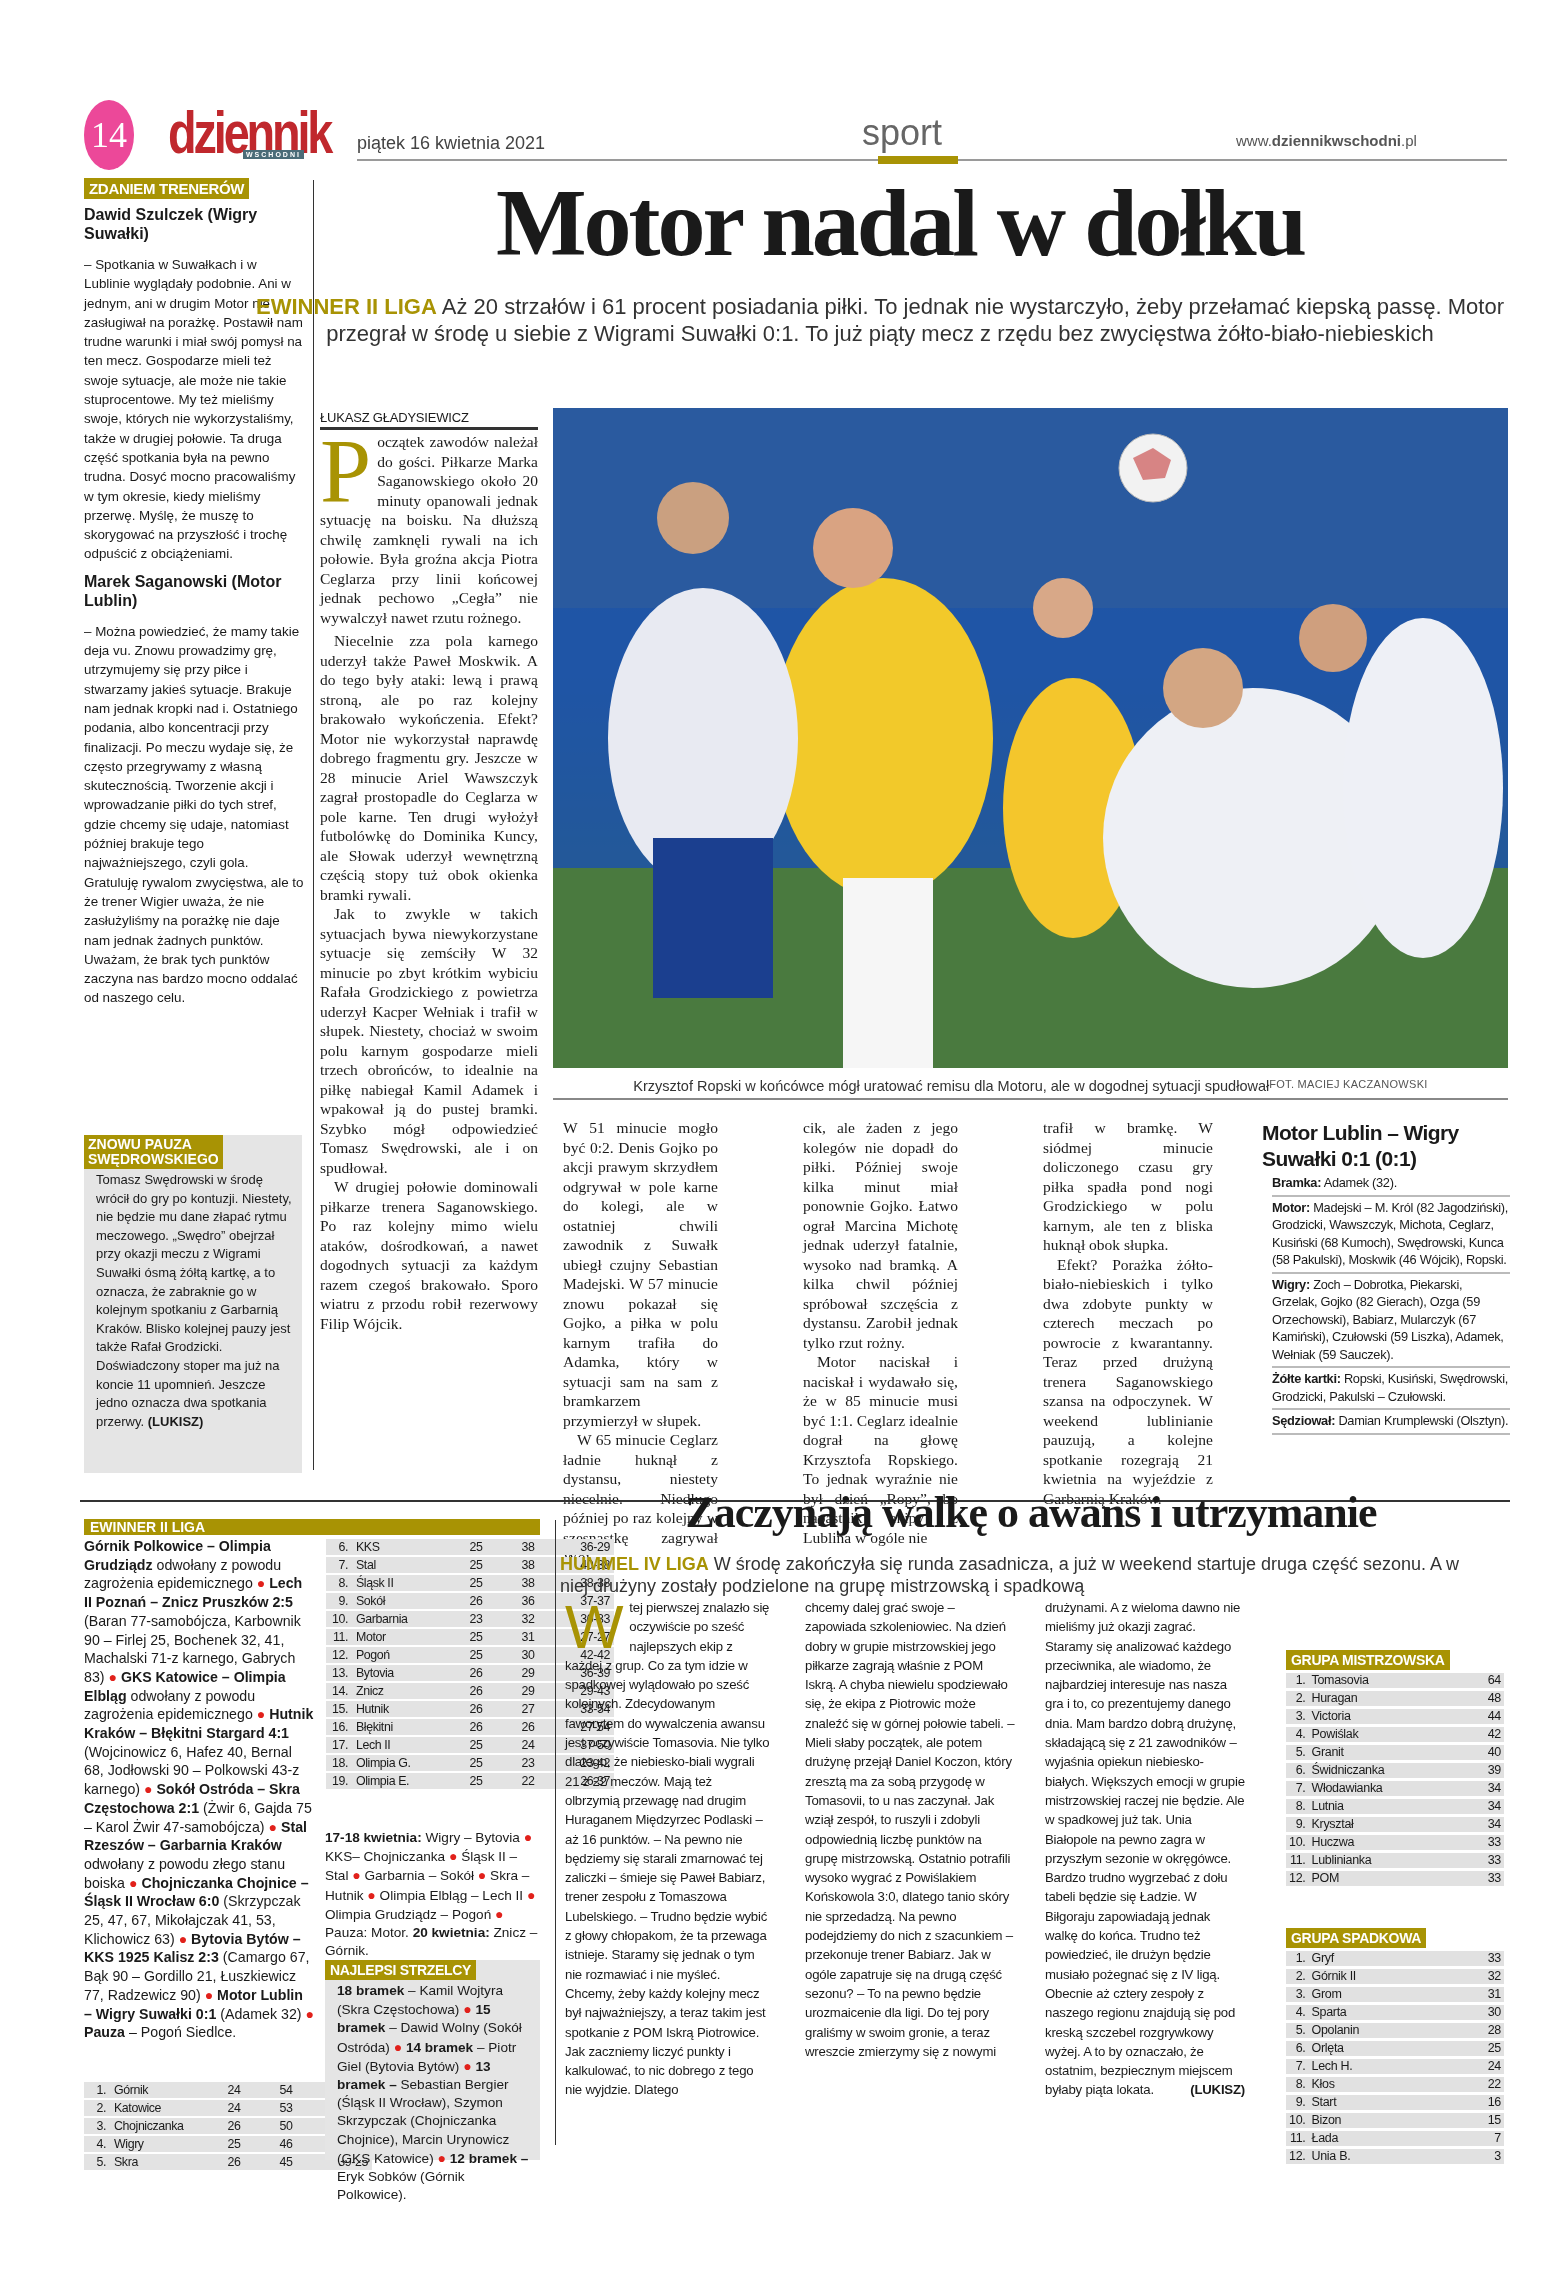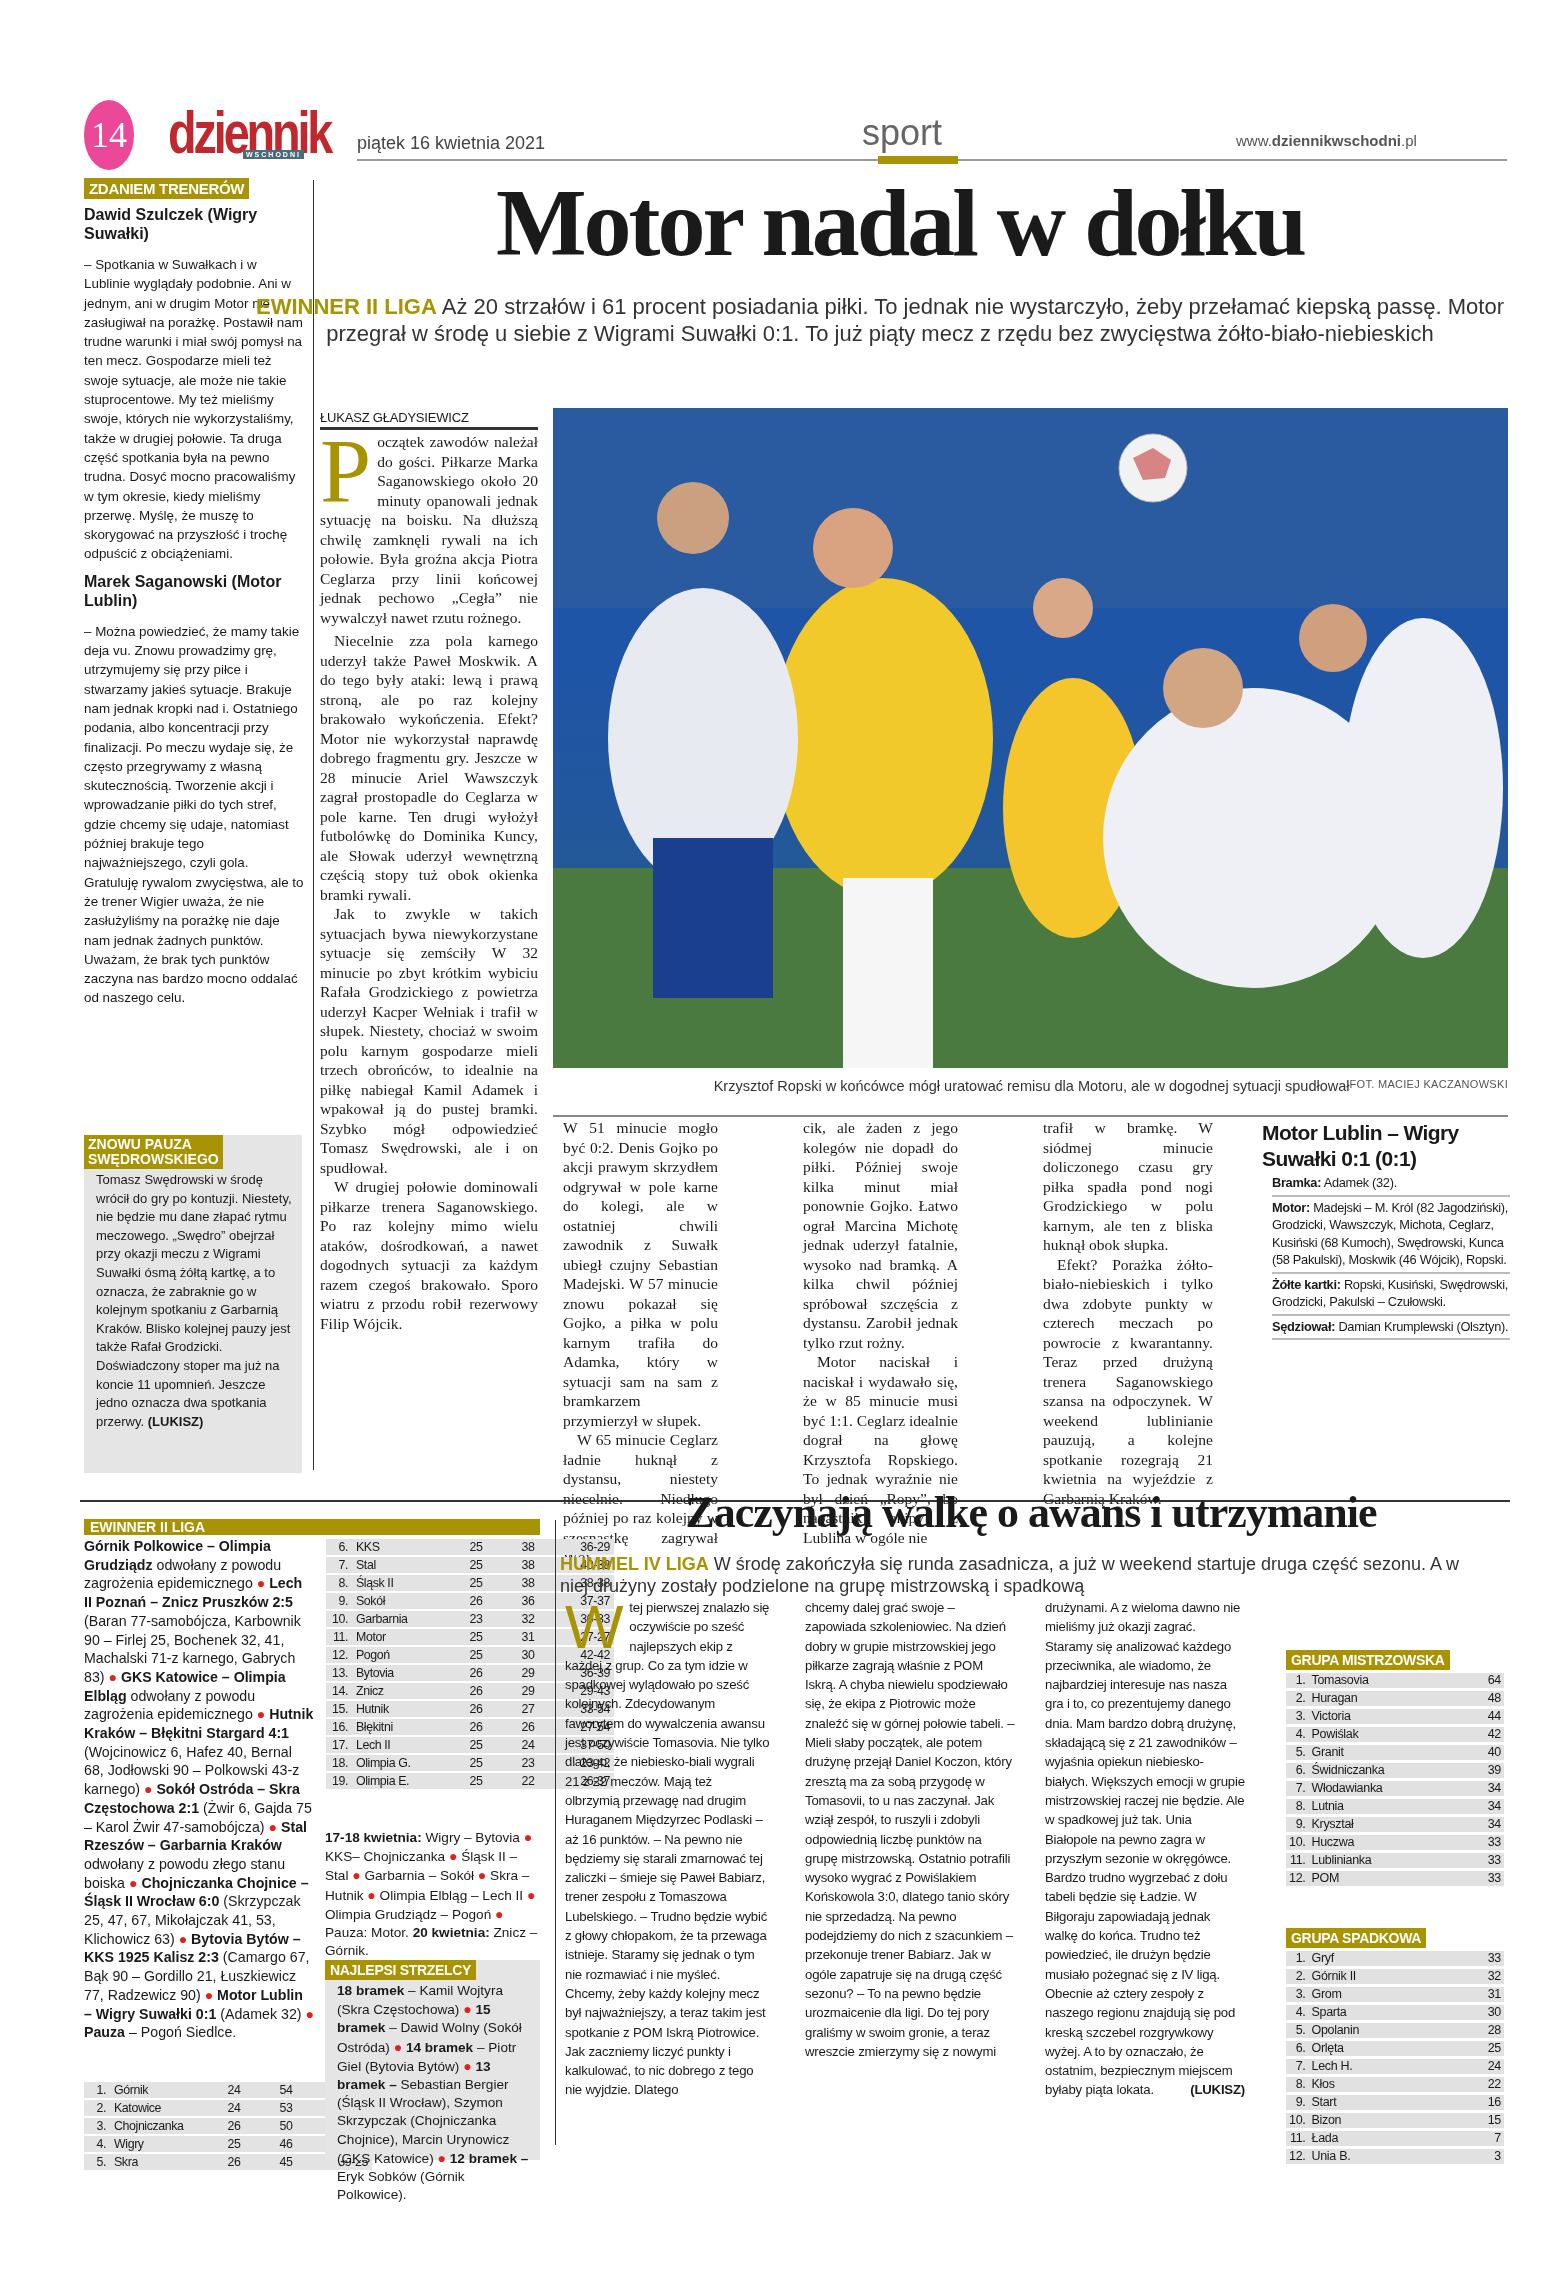--- a/index.html
+++ b/index.html
@@ -22,21 +22,21 @@
 .side-p{font-size:13.4px;line-height:19.3px}
 .box{background:#e5e5e5}
 
 .headline{left:280px;top:168px;width:1240px;text-align:center;font-family:"Liberation Serif",serif;font-weight:bold;font-size:96px;letter-spacing:-3px;line-height:110px}
 .deck{left:250px;top:293px;width:1260px;text-align:center;font-size:22px;line-height:27px;color:#333}
 .deck b{color:#a89304}
 .byline{left:320px;top:410px;width:218px;font-size:13px;letter-spacing:-0.2px;border-bottom:3px solid #333;padding-bottom:2px}
 .bodycol{font-family:"Liberation Serif",serif;font-size:15.5px;line-height:19.5px;text-align:justify;hyphens:auto}
 .dropcap{float:left;font-family:"Liberation Serif",serif;font-size:92px;line-height:74px;color:#a89304;margin:2px 6px 0 0}
 .photo{left:553px;top:408px;width:955px;height:660px;overflow:hidden;background:linear-gradient(180deg,#2d5a97 0%,#1f4fa0 40%,#3f6b3a 85%,#4d7a45 100%)}
-.caption{left:553px;top:1078px;width:955px;font-size:14.5px;color:#333;border-bottom:2px solid #888;padding-bottom:21px;display:flex;justify-content:flex-end}
+.caption{left:553px;top:1078px;width:955px;font-size:14.5px;color:#333;border-bottom:2px solid #888;padding-bottom:4px;display:flex;justify-content:center}
 .caption span.cr{font-size:11px;color:#555;letter-spacing:0.3px}
 .stats{left:1262px;top:1120px;width:248px}
 .stats h3{font-size:21px;line-height:26px;font-weight:bold;letter-spacing:-0.6px}
 .stats p{font-size:12.8px;line-height:17.5px;border-bottom:2px solid #bbb;padding:2px 0 3px;margin-left:10px;letter-spacing:-0.3px}
 .divider{left:80px;top:1500px;width:1430px;height:2px;background:#333}
 
 .hl2{left:556px;top:1487px;width:950px;text-align:center;font-family:"Liberation Serif",serif;font-weight:bold;font-size:44px;letter-spacing:-1px}
 .deck2{left:560px;top:1553px;width:930px;text-align:left;font-size:18px;line-height:22px;color:#333}
 .deck2 b{color:#a89304}
 .sanscol{font-size:13.2px;line-height:19.3px;letter-spacing:-0.2px}
@@ -126,20 +126,21 @@
 </div>
 <div class="abs bodycol" style="left:1043px;top:1118px;width:170px">
   <p>trafił w bramkę. W siódmej minucie doliczonego czasu gry piłka spadła pond nogi Grodzickiego w polu karnym, ale ten z bliska huknął obok słupka.</p>
   <p style="text-indent:14px">Efekt? Porażka żółto-biało-niebieskich i tylko dwa zdobyte punkty w czterech meczach po powrocie z kwarantanny. Teraz przed drużyną trenera Saganowskiego szansa na odpoczynek. W weekend lublinianie pauzują, a kolejne spotkanie rozegrają 21 kwietnia na wyjeździe z Garbarnią Kraków.</p>
 </div>
 
 <div class="abs stats">
   <h3>Motor Lublin – Wigry Suwałki 0:1 (0:1)</h3>
   <p><b>Bramka:</b><span> Adamek (32).</span></p>
   <p><b>Motor:</b><span> Madejski – M. Król (82 Jagodziński), Grodzicki, Wawszczyk, Michota, Ceglarz, Kusiński (68 Kumoch), Swędrowski, Kunca (58 Pakulski), Moskwik (46 Wójcik), Ropski.</span></p>
+  <p><b>Wigry:</b><span> Zoch – Dobrotka, Piekarski, Grzelak, Gojko (82 Gierach), Ozga (59 Orzechowski), Babiarz, Mularczyk (67 Kamiński), Czułowski (59 Liszka), Adamek, Wełniak (59 Sauczek).</span></p>
   <p><b>Żółte kartki:</b><span> Ropski, Kusiński, Swędrowski, Grodzicki, Pakulski – Czułowski.</span></p>
   <p><b>Sędziował:</b><span> Damian Krumplewski (Olsztyn).</span></p>
 </div>
 
 <div class="abs divider"></div>
 
 <div class="abs gold" style="left:84px;top:1519px;width:456px;height:16px;font-weight:bold;font-size:14px;line-height:16px;padding-left:6px">EWINNER II LIGA</div>
 <div class="abs res" style="left:84px;top:1537px;width:230px" id="results"><b>Górnik Polkowice – Olimpia Grudziądz</b><span> odwołany z powodu zagrożenia epidemicznego</span> <span class="dot">●</span> <b>Lech II Poznań – Znicz Pruszków 2:5</b><span> (Baran 77-samobójcza, Karbownik 90 – Firlej 25, Bochenek 32, 41, Machalski 71-z karnego, Gabrych 83)</span> <span class="dot">●</span> <b>GKS Katowice – Olimpia Elbląg</b><span> odwołany z powodu zagrożenia epidemicznego</span> <span class="dot">●</span> <b>Hutnik Kraków – Błękitni Stargard 4:1</b><span> (Wojcinowicz 6, Hafez 40, Bernal 68, Jodłowski 90 – Polkowski 43-z karnego)</span> <span class="dot">●</span> <b>Sokół Ostróda – Skra Częstochowa 2:1</b><span> (Żwir 6, Gajda 75 – Karol Żwir 47-samobójcza)</span> <span class="dot">●</span> <b>Stal Rzeszów – Garbarnia Kraków</b><span> odwołany z powodu złego stanu boiska</span> <span class="dot">●</span> <b>Chojniczanka Chojnice – Śląsk II Wrocław 6:0</b><span> (Skrzypczak 25, 47, 67, Mikołajczak 41, 53, Klichowicz 63)</span> <span class="dot">●</span> <b>Bytovia Bytów – KKS 1925 Kalisz 2:3</b><span> (Camargo 67, Bąk 90 – Gordillo 21, Łuszkiewicz 77, Radzewicz 90)</span> <span class="dot">●</span> <b>Motor Lublin – Wigry Suwałki 0:1</b><span> (Adamek 32)</span> <span class="dot">●</span> <b>Pauza</b><span> – Pogoń Siedlce.</span></div>
 <div class="abs" style="left:84px;top:2080px">
   <table class="st" id="tableTop">

